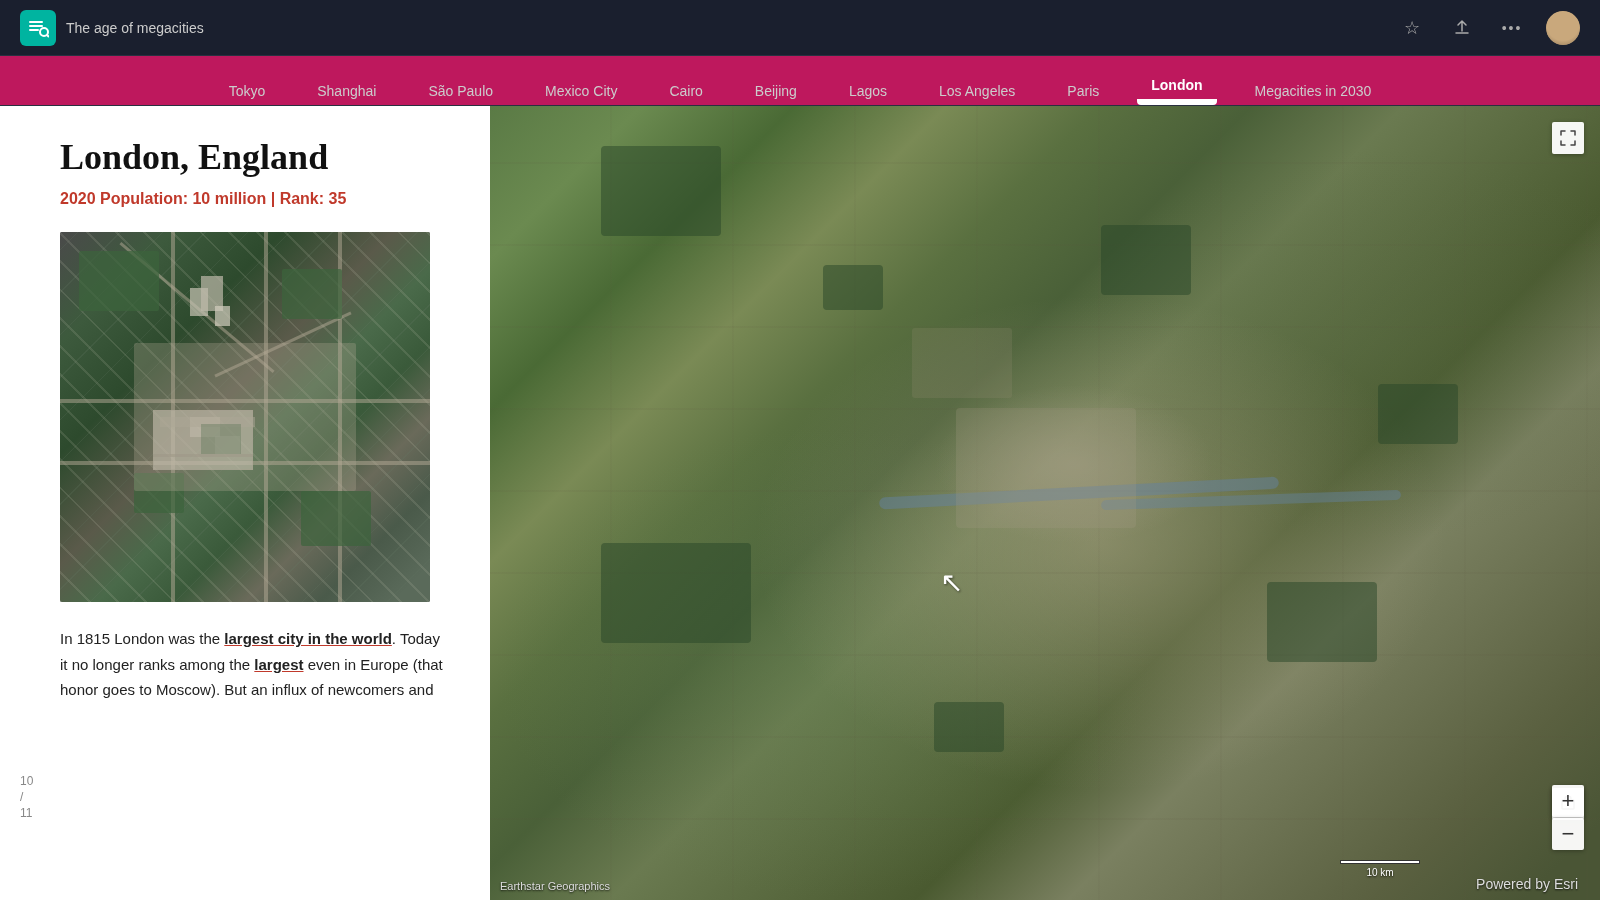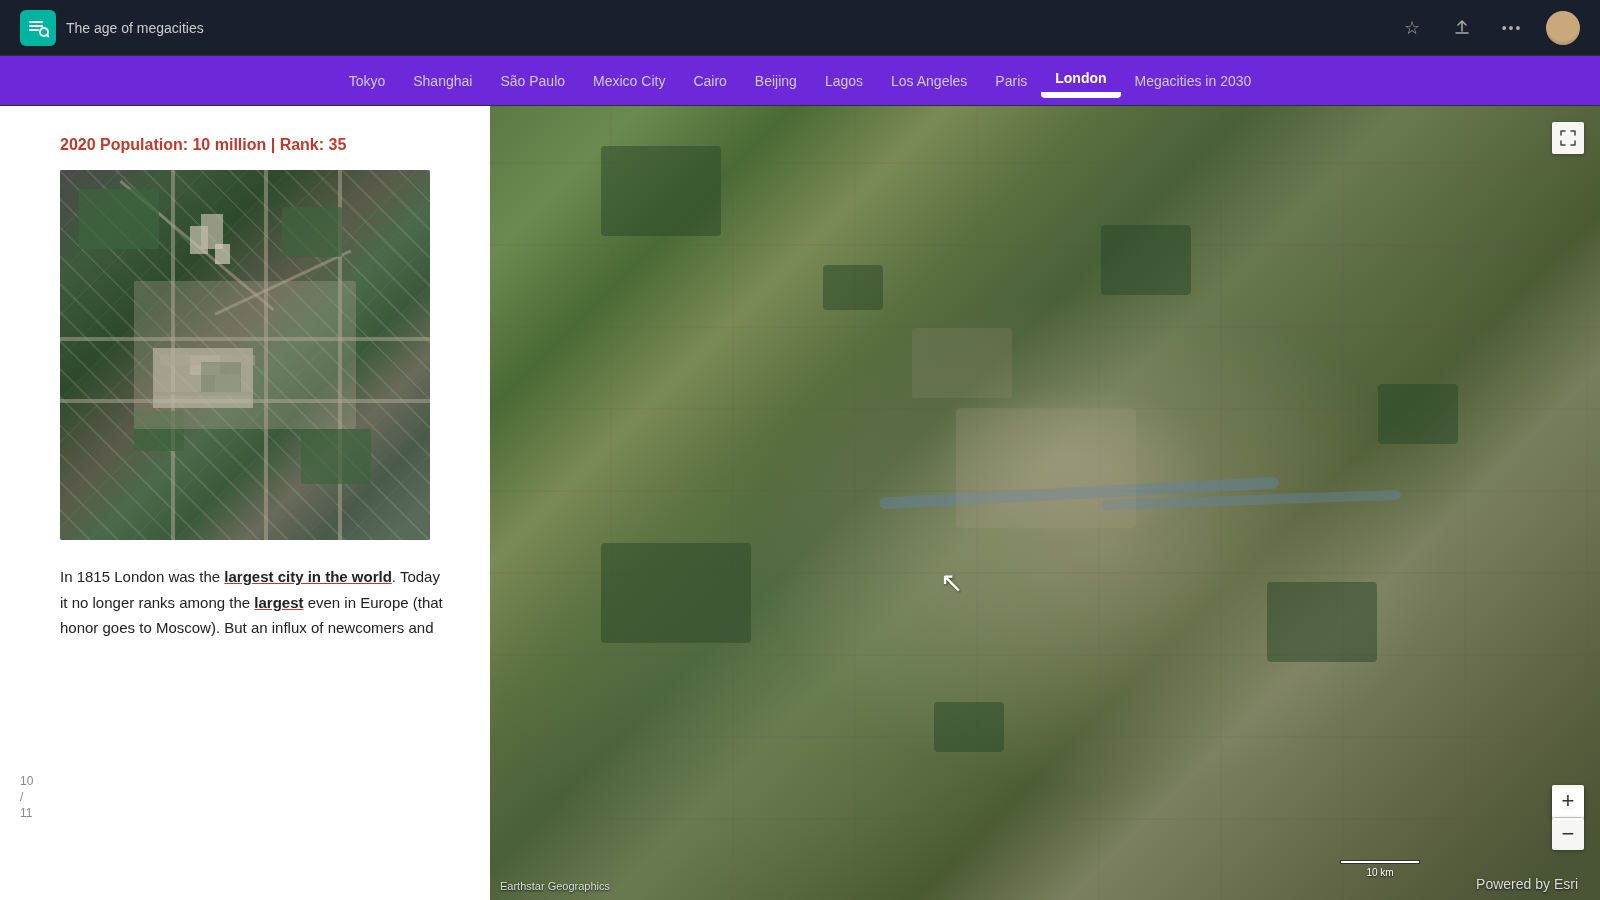--- a/index.html
+++ b/index.html
@@ -70,25 +70,25 @@
       width: 34px;
       height: 34px;
       border-radius: 50%;
       background: radial-gradient(circle at 50% 40%, #c9a87c 60%, #8B7355 100%);
       position: relative;
     }
 
     
     .nav {
       display: flex;
-      align-items: center;
+      align-items: flex-end;
       justify-content: center;
-      background: #6d28d9;
+      background: #be185d;
       height: 50px;
-      gap: 0;
+      gap: 24px;
       border-bottom: 1px solid #2a3040;
     }
     .nav-item {
       font-family: sans-serif;
       font-size: 14px;
       color: #ccc;
       padding: 6px 14px;
       cursor: pointer;
       text-decoration: none;
       border-radius: 4px;
@@ -131,21 +131,21 @@
       font-weight: bold;
       color: #111;
       margin-bottom: 12px;
       font-family: Georgia, serif;
     }
     .population-info {
       font-size: 16px;
       color: #c0392b;
       font-family: sans-serif;
       font-weight: 600;
-      margin-bottom: 16px;
+      margin-bottom: 24px;
     }
     .city-image {
       width: 370px;
       height: 370px;
       background: #555;
       margin-bottom: 24px;
       border-radius: 2px;
       overflow: hidden;
       position: relative;
     }
@@ -445,20 +445,21 @@
 <div class="main">
 
   <div class="left-panel">
 
     <div class="side-numbers">
       <span>10</span>
       <span>/</span>
       <span>11</span>
     </div>
 
+    <h1 class="city-title">London, England</h1>
     <div class="population-info">2020 Population: 10 million | Rank: 35</div>
 
     <div class="city-image">
       <div class="city-image-inner">
 
         <div class="road-h" style="top:45%;left:0;width:100%;"></div>
         <div class="road-h" style="top:62%;left:0;width:100%;"></div>
         <div class="road-v" style="left:30%;top:0;height:100%;"></div>
         <div class="road-v" style="left:55%;top:0;height:100%;"></div>
         <div class="road-v" style="left:75%;top:0;height:100%;"></div>

